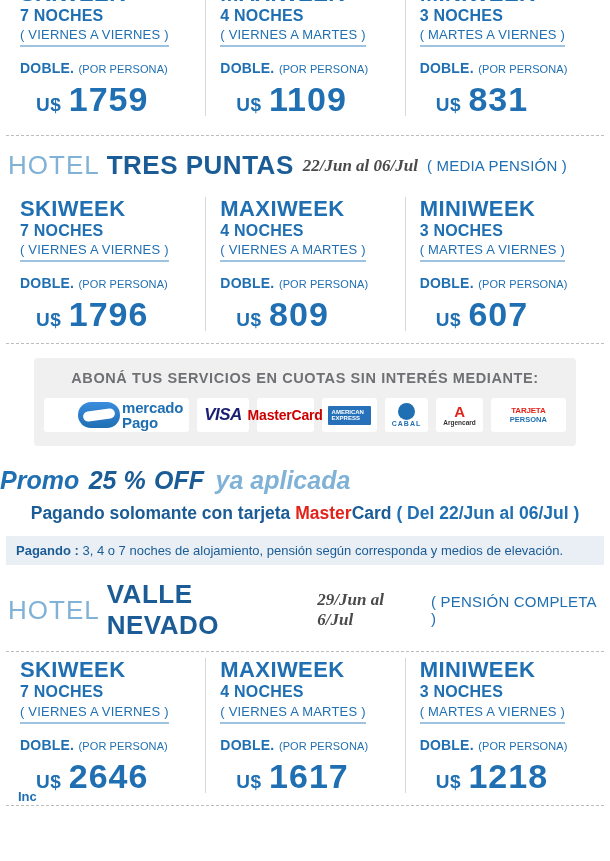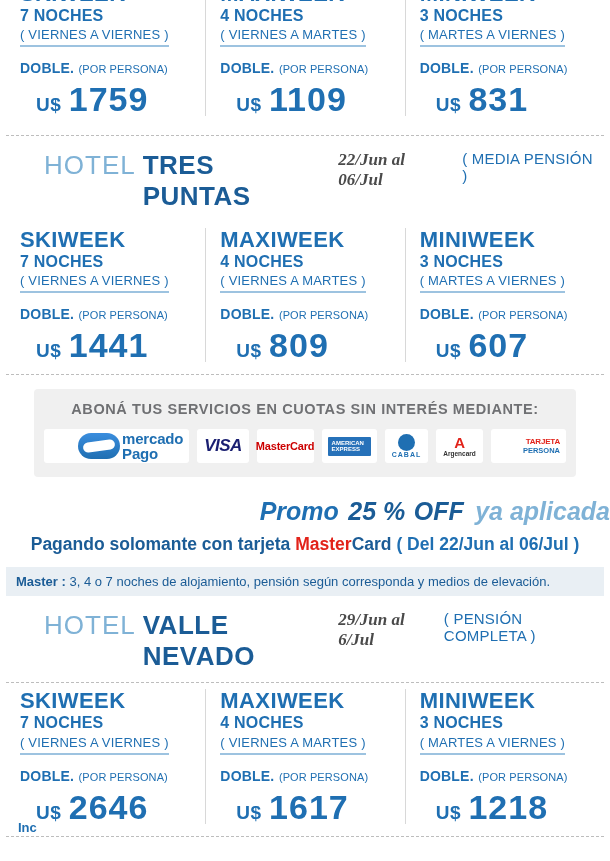--- a/index.html
+++ b/index.html
@@ -101,23 +101,22 @@
   .hr-dashed {
     border:0;
     border-top:1px dashed #bdbdbd;
     margin:0 6px;
   }
 
   
   .hotel-head {
     padding:14px 8px 10px 8px;
     display:flex;
-    align-items:flex-start;
+    align-items:center;
     flex-wrap:nowrap;
-    margin-left:36px;
   }
   .hotel-word {
     font-size:26px;
     color:#7fb2d6;
     font-weight:normal;
     letter-spacing:1px;
   }
   .hotel-name {
     font-size:26px;
     color:#1b5c96;
@@ -182,37 +181,37 @@
   .mp-hands:before{
     content:"";position:absolute;left:5px;top:8px;width:32px;height:10px;
     background:#fff;border-radius:5px;transform:rotate(-8deg);
   }
   .mp-text { line-height:1; text-align:left; }
   .mp-text .t1 { font-size:15px; color:#1f6fb2; font-weight:bold; letter-spacing:-0.2px;}
   .mp-text .t2 { font-size:15px; color:#1f6fb2; font-weight:bold; letter-spacing:-0.2px;}
   .logo-visa { width:53px;align-items:center; }
   .logo-visa span { font-size:17px; font-weight:bold; font-style:italic; color:#1a1f71; letter-spacing:-0.5px;}
   .logo-mc { width:57px; }
-  .logo-mc span { font-size:11px; font-weight:bold; color:#cc0000; letter-spacing:-0.2px;}
+  .logo-mc span { font-size:14px; font-weight:bold; color:#cc0000; letter-spacing:-0.2px;}
   .logo-amex { width:57px; background:#fff; }
   .amex-box { background:#2671b9; color:#fff; font-size:6px; font-weight:bold; line-height:1.1; padding:3px 4px; text-align:left; border-radius:1px;}
   .logo-cabal { width:45px; flex-direction:column; }
   .cabal-d { width:17px;height:17px;border-radius:50%;background:#1f6fb2;}
   .cabal-t { font-size:7px;font-weight:bold;color:#1f6fb2;letter-spacing:1px;}
   .logo-arg { width:48px; flex-direction:column; }
   .arg-a { font-size:15px;font-weight:bold;color:#e2231a;line-height:1;}
   .arg-t { font-size:6.5px;color:#333;font-weight:bold;}
-  .logo-tar { width:78px; flex-direction:column;align-items:flex-end; }
+  .logo-tar { width:78px; flex-direction:column; }
   .tar-1 { font-size:8px;font-weight:bold;color:#e2231a;letter-spacing:-0.2px;}
   .tar-2 { font-size:7.5px;font-weight:bold;color:#1f6fb2;}
 
   
   .promo {
     margin-top:20px;
-    text-align:right;
+    text-align:left;
     white-space:nowrap;
   }
   .promo .p1 { font-size:25px;font-weight:bold;color:#1f6fb2;font-style:italic;}
   .promo .p2 { font-size:25px;font-weight:bold;color:#1b5c96;font-style:italic;margin-left:5px;}
   .promo .p3 { font-size:25px;font-weight:bold;color:#1b5c96;font-style:italic;margin-left:4px;}
   .promo .p4 { font-size:25px;font-weight:bold;color:#7fb2d6;font-style:italic;margin-left:7px;}
 
   .promo2 {
     margin-top:8px;
     text-align:center;
@@ -312,21 +311,21 @@
       <div class="card">
         <div class="pkg-name">SKIWEEK</div>
         <div class="pkg-nights">7 NOCHES</div>
         <div class="pkg-days">( VIERNES A VIERNES )</div>
         <div class="pkg-doble">
           <span class="lbl">DOBLE.</span>
           <span class="per">(POR PERSONA)</span>
         </div>
         <div class="price">
           <span class="cur">U$</span>
-          <span class="amt">1441</span>
+          <span class="amt">1796</span>
         </div>
       </div>
 
       <div class="card">
         <div class="pkg-name">MAXIWEEK</div>
         <div class="pkg-nights">4 NOCHES</div>
         <div class="pkg-days">( VIERNES A MARTES )</div>
         <div class="pkg-doble">
           <span class="lbl">DOBLE.</span>
           <span class="per">(POR PERSONA)</span>
@@ -405,21 +404,21 @@
     <span class="p4">ya aplicada</span>
   </div>
 
   <div class="promo2">
     <span class="a">Pagando solomante con tarjeta</span>
     <span class="mc1">Master</span><span class="mc2">Card</span>
     <span class="b">( Del 22/Jun al 06/Jul )</span>
   </div>
 
   <div class="incluye">
-    <b>Master :</b>
+    <b>Pagando :</b>
     <span>3, 4 o 7 noches de alojamiento, pensión según corresponda y medios de elevación.</span>
   </div>
 
   <div class="hotel-head">
     <span class="hotel-word">HOTEL</span>
     <span class="hotel-name">VALLE NEVADO</span>
     <span class="hotel-dates">29/Jun al 6/Jul</span>
     <span class="hotel-regime">( PENSIÓN COMPLETA )</span>
   </div>
 

